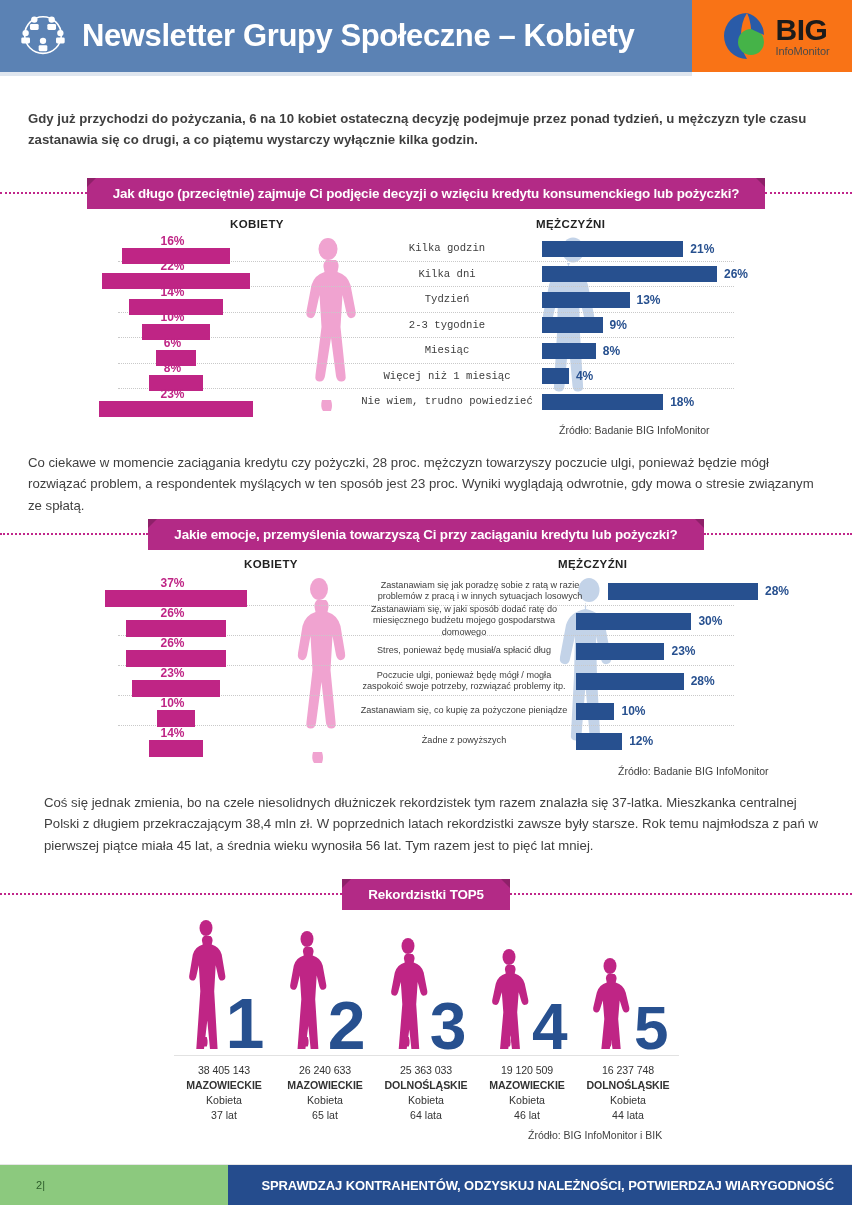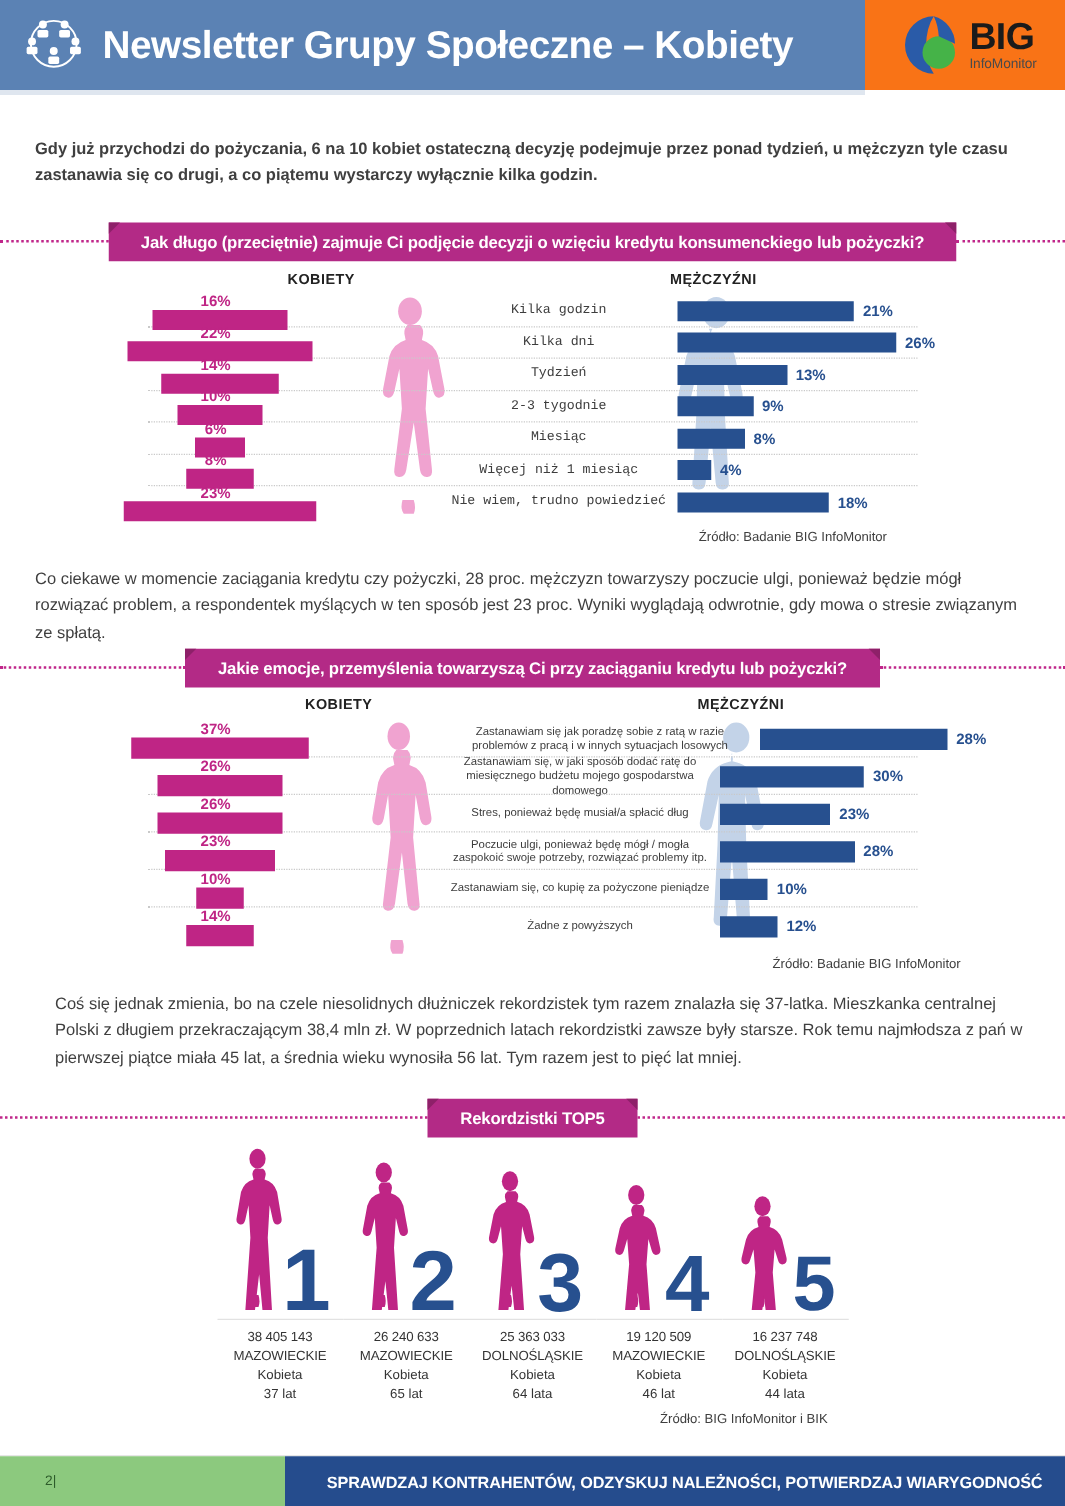--- a/index.html
+++ b/index.html
@@ -279,21 +279,21 @@
     border-top: 1px solid #e2e2e2;
     margin-top: 2px;
   }
   .top5-info {
     margin-top: 7px;
     font-size: 10.6px;
     line-height: 1.42;
     color: #333;
   }
   .top5-amount { letter-spacing: -0.1px; }
-  .top5-region { letter-spacing: -0.1px; }
+  .top5-region { letter-spacing: -0.1px; font-weight: bold; }
 
   
   .footer {
     position: absolute;
     bottom: 0; left: 0; right: 0;
     height: 40px;
     display: flex;
   }
   .footer-green {
     width: 228px;

